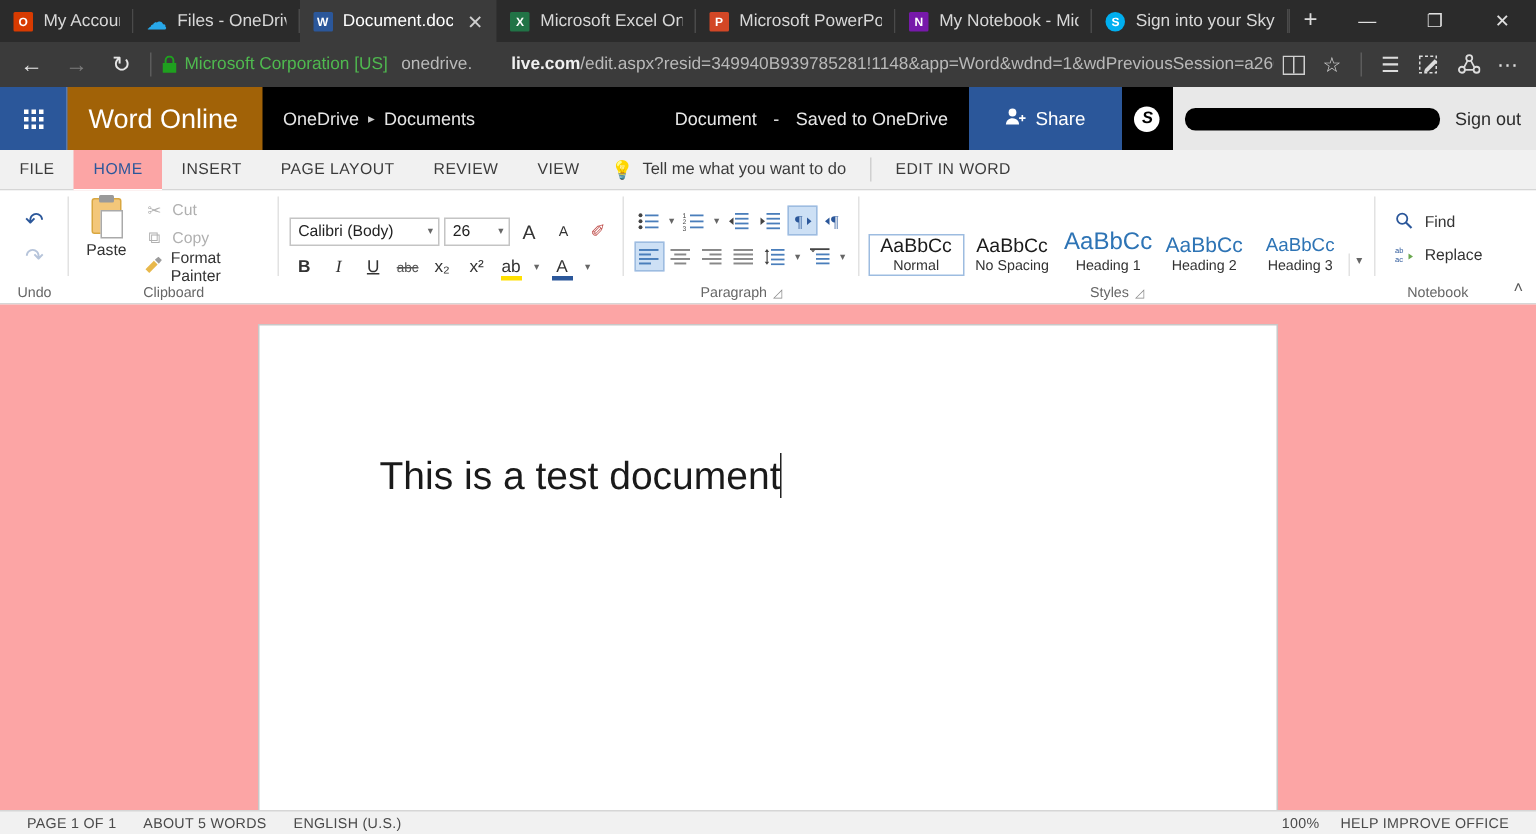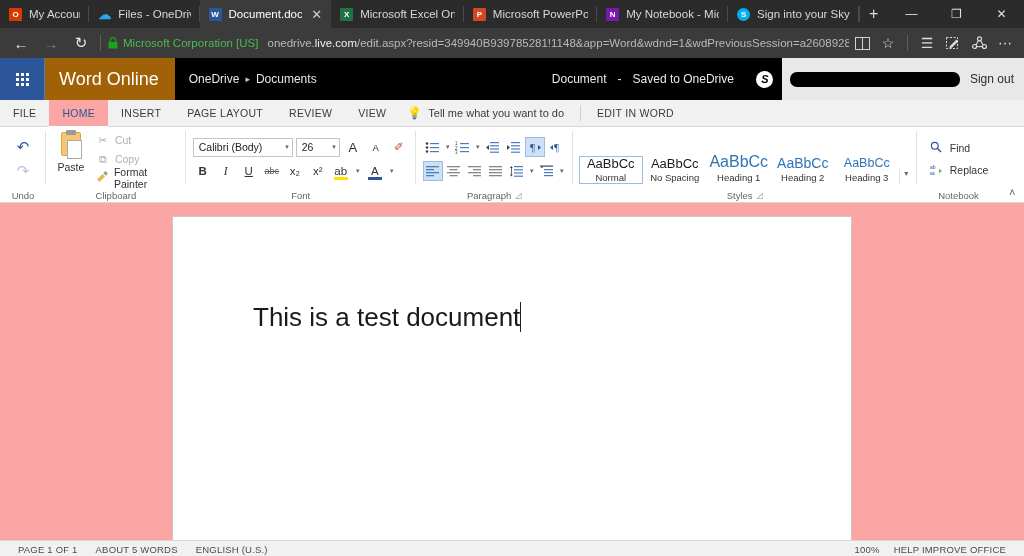--- a/index.html
+++ b/index.html
@@ -100,21 +100,21 @@
   .addr-sep {
     width: 1px; height: 16px; background: #5c5c5c; margin: 0 7px 0 4px;
   }
   .lock-icon { color: #20a020; font-size: 11px; margin-right: 5px; display:flex; align-items:center;}
   .secure-org { color: #4fb94f; font-size: 11.5px; margin-right: 9px; white-space: nowrap;}
   .url-text {
     color: #b9b9b9; font-size: 11.5px;
     white-space: nowrap; overflow: hidden;
     flex: 1; min-width: 0;
   }
-  .url-text b { color: #f0f0f0; font-weight: normal; }
+  .url-text b { color: #f0f0f0; font-weight: bold; margin-left: 26px; }
   .addr-icon {
     width: 26px; height: 26px; flex: 0 0 26px;
     display: flex; align-items: center; justify-content: center;
     color: #dcdcdc; font-size: 14px;
   }
   .addr-sep2 { width:1px; height:16px; background:#5c5c5c; margin: 0 6px; }
 
   
   .wol-header {
     height: 42px;
@@ -498,20 +498,30 @@
   <div class="wol-brand">Word Online</div>
   <div class="wol-breadcrumb">
     <span>OneDrive</span>
     <span class="crumb-sep">▸</span>
     <span>Documents</span>
   </div>
   <div class="wol-docstatus">
     <span>Document</span>
     <span>-</span>
     <span>Saved to OneDrive</span>
+  </div>
+  <div class="share-btn">
+    <span>
+      <svg width="14" height="13" viewBox="0 0 14 13">
+          <circle cx="5" cy="4" r="2.6" fill="#fff"></circle>
+          <path d="M0.6 12c0-2.6 2-4.2 4.4-4.2S9.4 9.4 9.4 12z" fill="#fff"></path>
+          <path d="M11 5.6v1.6h-1.6v1.1H11v1.6h1.1V8.3h1.6V7.2h-1.6V5.6z" fill="#fff"></path>
+        </svg>
+    </span>
+    <span>Share</span>
   </div>
   <div class="skype-btn">
     <span class="skype-circle">S</span>
   </div>
   <div class="user-area">
     <div class="redaction"></div>
     <span class="signout">Sign out</span>
   </div>
 </div>
 
@@ -602,21 +612,20 @@
             <span class="bar"></span>
           </div>
         <div class="mini-caret">▾</div>
         <div class="fbtn col-a">
             <span>A</span>
             <span class="bar"></span>
           </div>
         <div class="mini-caret">▾</div>
       </div>
     </div>
-    <div class="rgroup-label">Font</div>
   </div>
 
   <div class="rgroup">
     <div class="rgroup-body" style="flex-direction:column; justify-content:center;">
       <div class="para-row">
         <div class="pbtn">
           <svg width="15" height="13" viewBox="0 0 15 13">
               <circle cx="2" cy="2.5" r="1.3" fill="#444"></circle>
               <circle cx="2" cy="6.5" r="1.3" fill="#444"></circle>
               <circle cx="2" cy="10.5" r="1.3" fill="#444"></circle>

